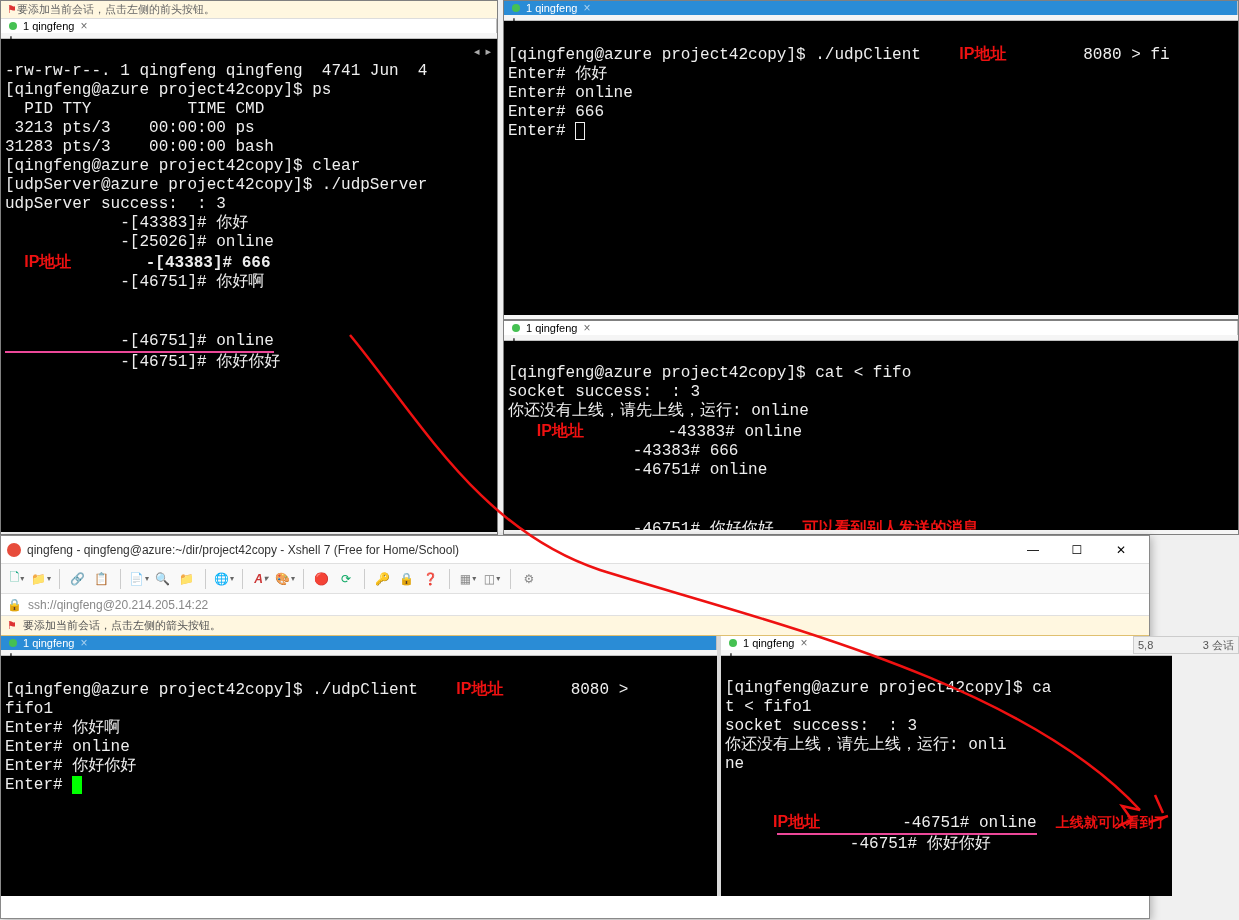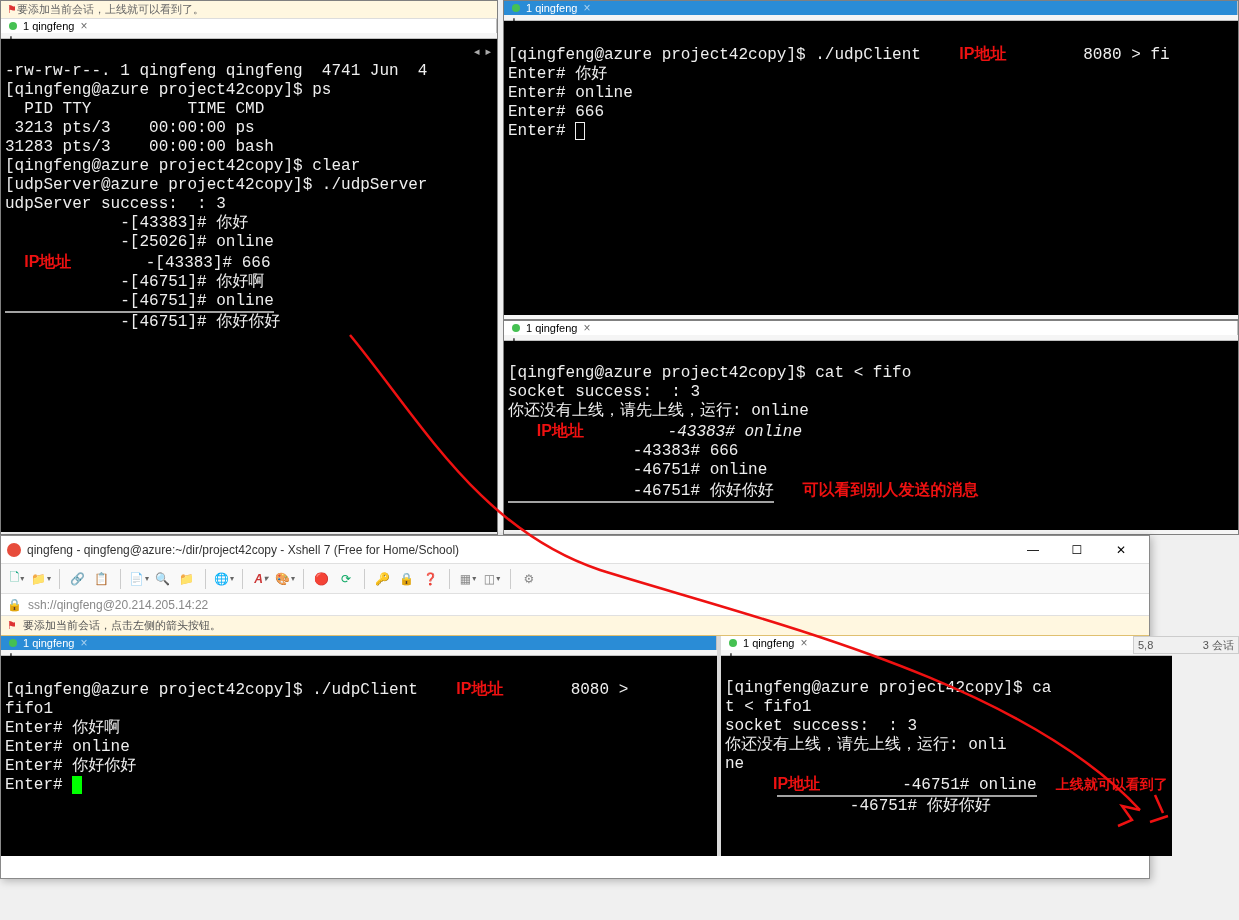--- a/index.html
+++ b/index.html
@@ -68,36 +68,36 @@
     height: 18px;
     background: #0f0;
     vertical-align: text-bottom;
   }
   .cursor-outline {
     display:inline-block;
     width:10px;height:18px;
     border:1px solid #eee;
     vertical-align: text-bottom;
   }
-  .underline-red { border-bottom: 2px solid #a3a3a3; display:inline-block; }
+  .underline-red { border-bottom: 2px solid #ec4899; display:inline-block;margin-top:40px; }
 
   
   #pane-tl { position:absolute; left:0; top:0; width:498px; height:535px; border:1px solid #808080; background:#f5f5f5;}
   #pane-tl .term { height: calc(100% - 40px); }
   #pane-tl .hintbar {height:18px;background:#fff7e0;border-bottom:1px solid #ddd;color:#666;display:flex;align-items:center;padding:0 6px;font-size:11px;}
 
   #pane-tr { position:absolute; left:503px; top:0; width:736px; height:320px; border:1px solid #808080; background:#f5f5f5;}
   #pane-tr .term { height: calc(100% - 24px); }
   #pane-tr .tab.active { background:#2a8cd6;color:#fff;}
 
   #pane-mr { position:absolute; left:503px; top:320px; width:736px; height:215px; border:1px solid #808080; background:#f5f5f5;}
   #pane-mr .term { height: calc(100% - 24px); }
 
   #pane-bottom {
-    position:absolute; left:0; top:535px; width:1150px; height:344px;
+    position:absolute; left:0; top:535px; width:1150px; height:384px;
     background:#fff; border:1px solid #8a8a8a; box-shadow: 2px 2px 8px rgba(0,0,0,0.25);
   }
   .titlebar {
     height: 28px; background:#fff; display:flex; align-items:center;
     padding: 0 6px; gap:6px; border-bottom:1px solid #e0e0e0;
   }
   .titlebar .appicon { width:14px;height:14px;background:#e74c3c;border-radius:50%; }
   .titlebar .winbtns { margin-left:auto; display:flex; gap:0; }
   .titlebar .winbtn { width:44px;height:26px;display:flex;align-items:center;justify-content:center;font-family:sans-serif;font-size:12px;cursor:pointer;}
 
@@ -128,21 +128,21 @@
   #status-strip{position:absolute;left:1133px;top:636px;width:106px;height:18px;background:#f0f0f0;border:1px solid #ccc;font-size:11px;display:flex;align-items:center;justify-content:space-between;padding:0 4px;color:#555;}
 
   svg.arrowline{position:absolute;pointer-events:none;}
 </style>
 </head>
 <body>
 
 <div id="pane-tl">
   <div class="hintbar">
     <span style="color:#d33;">⚑</span>
-    <span> 要添加当前会话，上线就可以看到了。</span>
+    <span> 要添加当前会话，点击左侧的前头按钮。</span>
   </div>
   <div class="tabbar">
     <div class="tab active">
       <span class="dot"></span>
       <span>1 qingfeng</span>
       <span class="tab-close">×</span>
     </div>
     <div class="tab-add">+</div>
     <div class="nav-arrows">
       <span>◂</span>
@@ -153,21 +153,21 @@
 <span>-rw-rw-r--. 1 qingfeng qingfeng  4741 Jun  4 </span>
 <span>[qingfeng@azure project42copy]$ ps</span>
 <span>  PID TTY          TIME CMD</span>
 <span> 3213 pts/3    00:00:00 ps</span>
 <span>31283 pts/3    00:00:00 bash</span>
 <span>[qingfeng@azure project42copy]$ clear</span>
 <span>[udpServer@azure project42copy]$ ./udpServer </span>
 <span>udpServer success:  : 3</span>
 <span>            -[43383]# 你好</span>
 <span>            -[25026]# online</span>
-  <span class="annot">IP地址</span>  <span style="margin-left:-60px;">            -[43383]# 666</span>
+  <span class="annot">IP地址</span>  <span style="margin-left:-60px;font-weight:bold;">            -[43383]# 666</span>
 <span>            -[46751]# 你好啊</span>
 <span class="underline-red">            -[46751]# online</span>
 <span>            -[46751]# 你好你好</span>
 </div>
 </div>
 
 <div id="pane-tr">
   <div class="tabbar">
     <div class="tab active">
       <span class="dot" style="background:#45c152;"></span>
@@ -191,21 +191,21 @@
       <span class="dot"></span>
       <span>1 qingfeng</span>
       <span class="tab-close">×</span>
     </div>
     <div class="tab-add">+</div>
   </div>
   <div class="term">
 <span>[qingfeng@azure project42copy]$ cat &lt; fifo</span>
 <span>socket success:  : 3</span>
 <span>你还没有上线，请先上线，运行: online</span>
-   <span class="annot">IP地址</span>   <span style="margin-left:-70px;font-style:italic;">             -43383# online</span>
+   <span class="annot">IP地址</span>   <span style="margin-left:-70px;">             -43383# online</span>
 <span>             -43383# 666</span>
 <span>             -46751# online</span>
 <span class="underline-red">             -46751# 你好你好</span>   <span class="annot">可以看到别人发送的消息</span>
 </div>
 </div>
 
 <div id="pane-bottom">
   <div class="titlebar">
     <span class="appicon"></span>
     <span style="font-size:12px;color:#333;">qingfeng - qingfeng@azure:~/dir/project42copy - Xshell 7 (Free for Home/School)</span>

